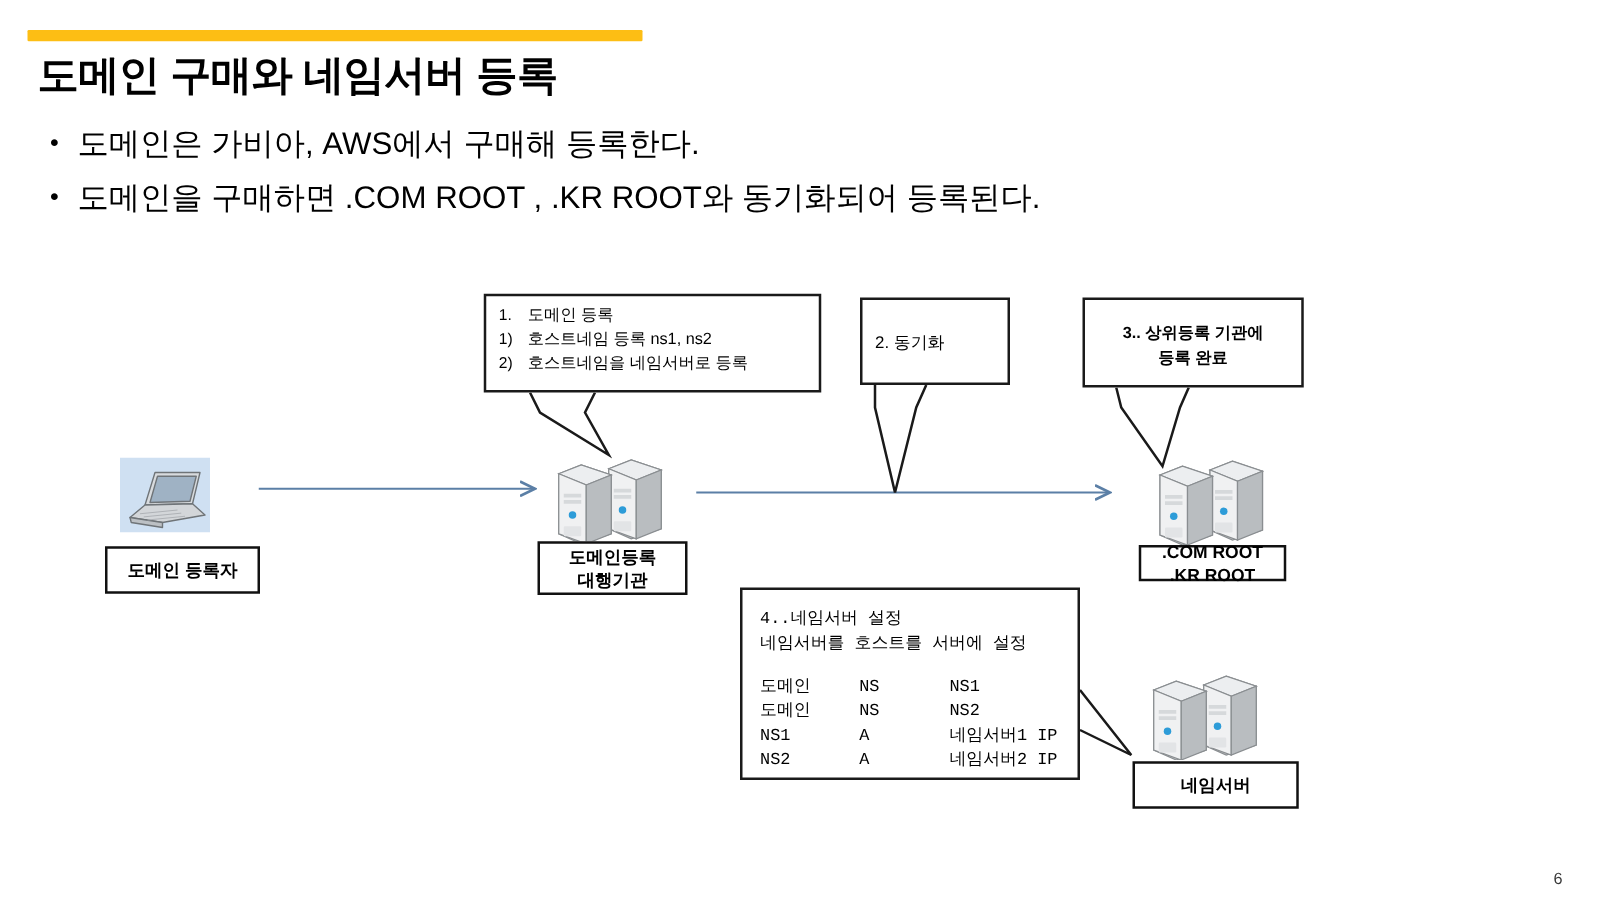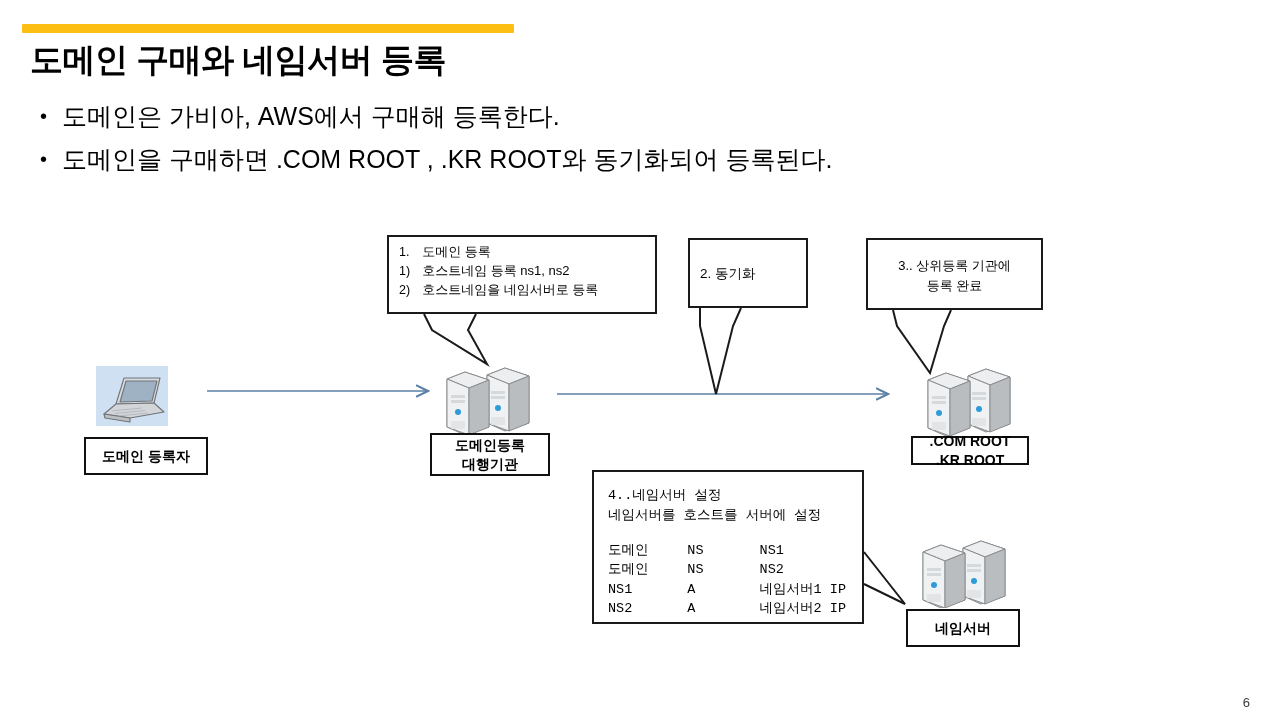--- a/index.html
+++ b/index.html
@@ -103,21 +103,21 @@
   .numlist-txt {
     display: table-cell;
     white-space: nowrap;
     font-size: 13px;
   }
 
   #callout-2 { left: 688px; top: 238px; width: 120px; height: 70px; }
   #callout-2 .callout-inner { padding-top: 24px; padding-left: 10px; font-size: 13.5px; }
 
   #callout-3 { left: 866px; top: 238px; width: 177px; height: 72px; }
-  #callout-3 .callout-inner { padding-top: 16px; text-align: center; font-size: 13px; line-height: 1.55; }
+  #callout-3 .callout-inner { padding-top: 16px; text-align: center; font-size: 13px; line-height: 1.55; font-weight: bold; }
 
   #callout-4 { left: 592px; top: 470px; width: 272px; height: 154px; font-family: Liberation Mono, monospace; }
   #callout-4 .callout-inner { padding: 14px 0 0 14px; font-size: 13.5px; line-height: 1.5; }
   .dns-table { margin-top: 14px; display: table; }
   .dns-row { display: table-row; }
   .dns-cell { display: table-cell; font-size: 13.5px; padding-right: 16px; line-height: 1.45; }
   .dns-c0 { width: 70px; }
   .dns-c1 { width: 68px; }
   .dns-c2 { white-space: nowrap; }
 
@@ -132,21 +132,21 @@
     font-weight: bold;
     line-height: 1.3;
     z-index: 4;
     display: flex;
     align-items: center;
     justify-content: center;
   }
   #label-registrant { left: 84px;  top: 437px; width: 124px; height: 38px; }
   #label-registrar  { left: 430px; top: 433px; width: 120px; height: 43px; }
   #label-root       { left: 911px; top: 436px; width: 118px; height: 29px; }
-  #label-nameserver { left: 906px; top: 609px; width: 114px; height: 38px; }
+  #label-nameserver { left: 906px; top: 609px; width: 133px; height: 38px; }
 
   
   .icon-wrap { position: absolute; z-index: 2; }
   #icon-laptop { left: 96px; top: 366px; width: 72px; height: 60px; }
   #icon-servers-registrar  { left: 443px; top: 365px; width: 90px; height: 70px; }
   #icon-servers-root       { left: 924px; top: 366px; width: 90px; height: 70px; }
   #icon-servers-nameserver { left: 919px; top: 538px; width: 90px; height: 70px; }
 
   
   #page-number {

